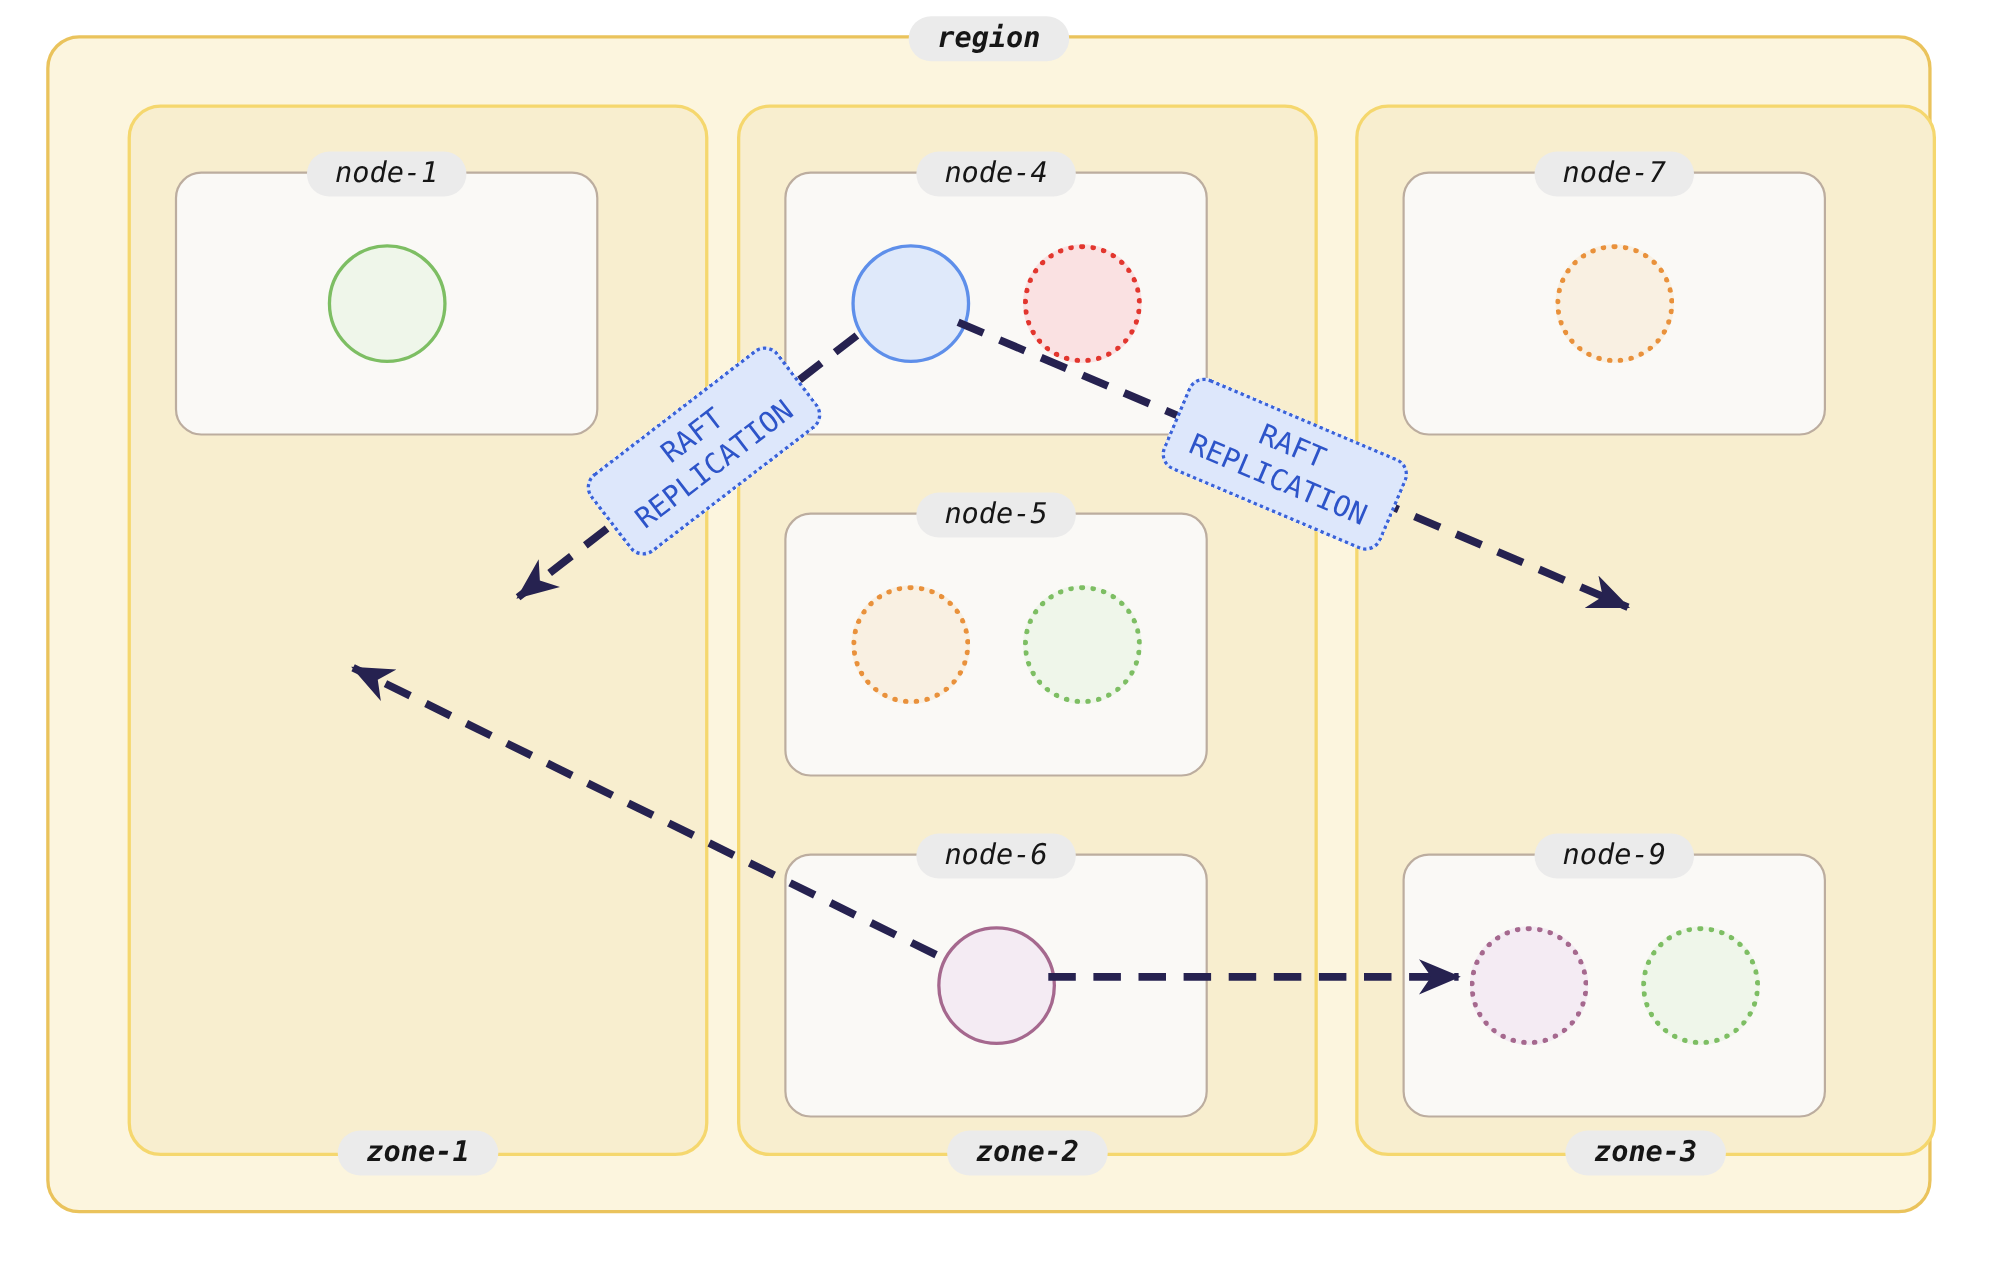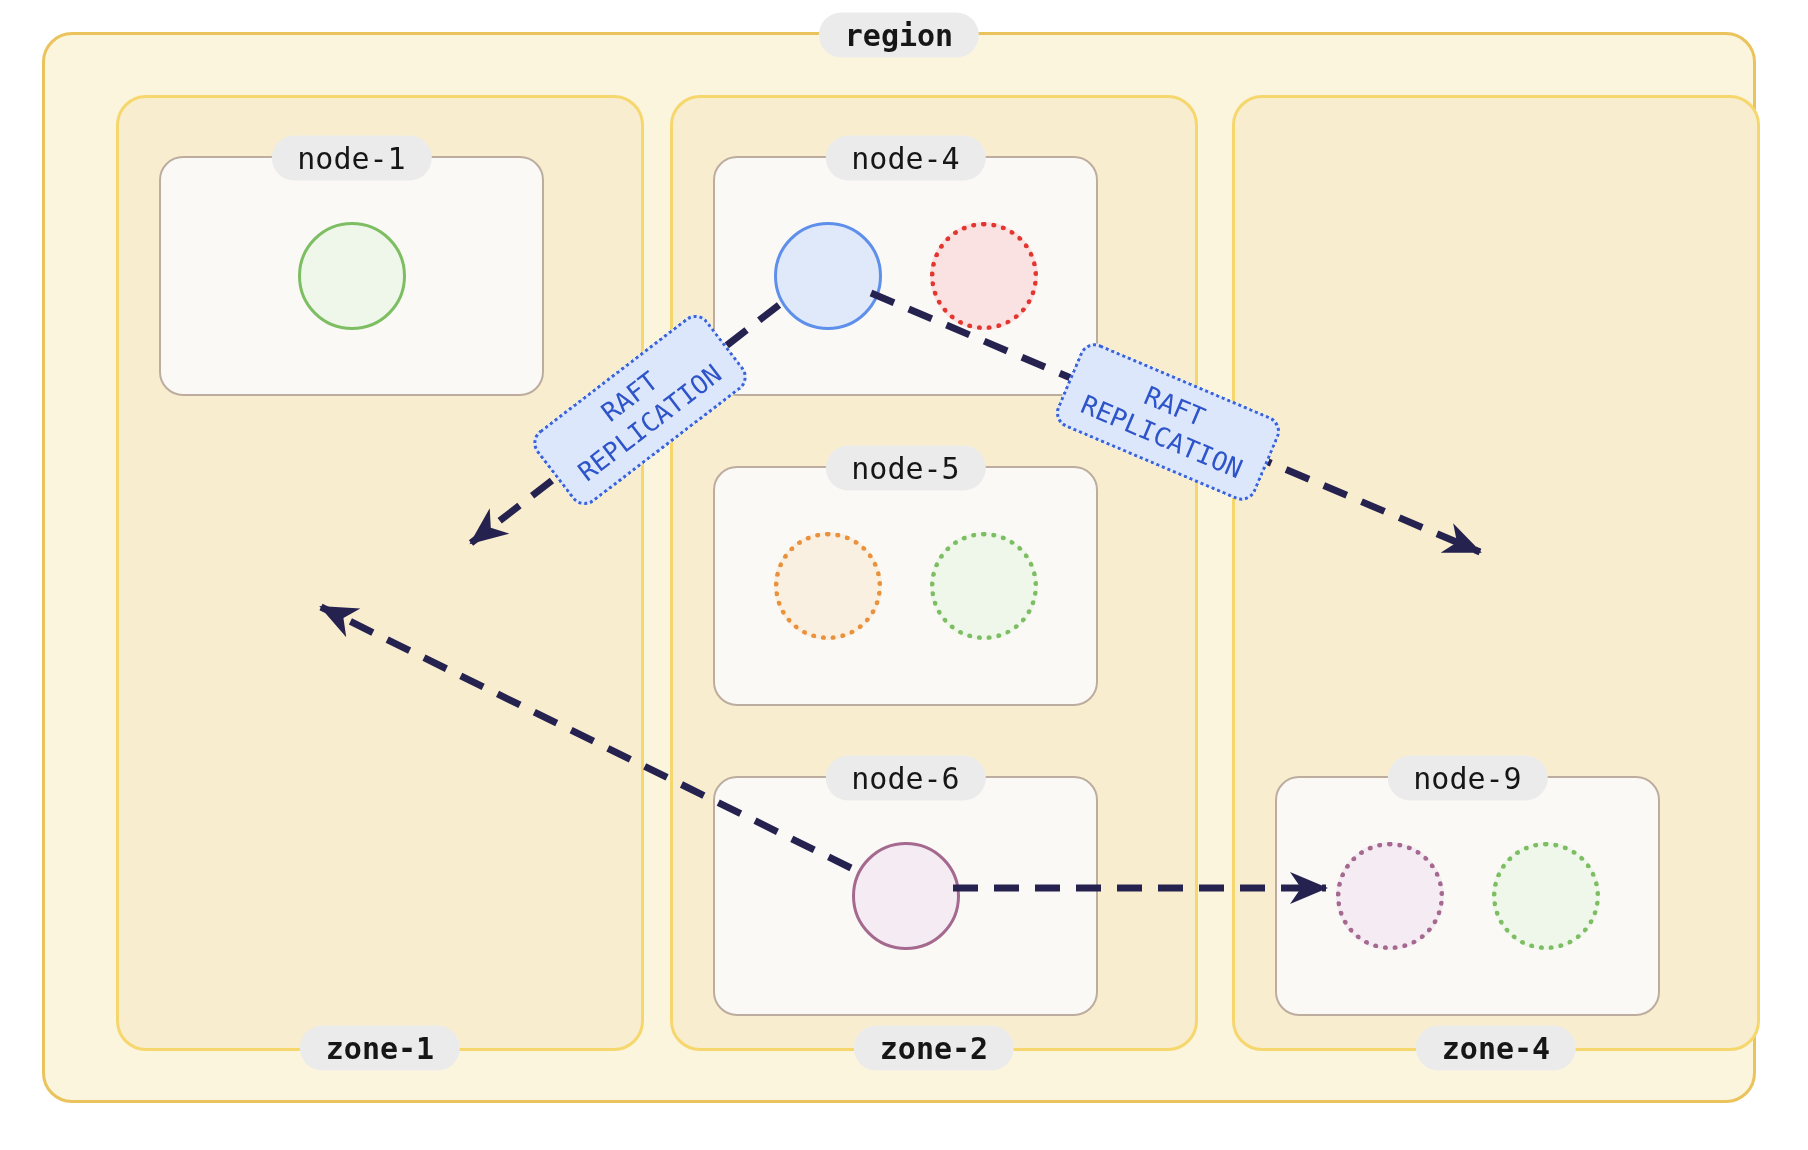--- a/index.html
+++ b/index.html
@@ -23,21 +23,21 @@
     position:absolute;left:40px;width:385px;height:240px;
     background:var(--node_bg);border:2.5px solid var(--node_border);
     border-radius:24px;box-sizing:border-box;
   }
   .node.r1{top:58px}.node.r2{top:368px}.node.r3{top:678px}
   
   .pill{
     position:absolute;left:50%;transform:translate(-50%,-50%);
     background:var(--pill_bg);color:var(--pill_text);
     border-radius:24px;padding:6px 26px;white-space:nowrap;
-    font-size:30px;line-height:1.1;z-index:3;
+    font-size:26px;line-height:1.1;z-index:3;font-style:italic;
   }
   .region-pill{top:0;font-weight:bold;}
   .zone-pill{top:100%;font-weight:bold;}
   .node-pill{top:0;font-weight:normal;}
   
   .replicas{
     display:flex;justify-content:center;align-items:center;gap:48px;
     width:100%;height:100%;
   }
   .replica{
@@ -95,28 +95,34 @@
       <div class="node r3">
         <div class="pill node-pill">node-6</div>
         <div class="replicas">
             <div class="replica solid" style="border-color: rgb(165, 104, 142); background: rgb(244, 235, 243);"></div>
           </div>
       </div>
       <div class="pill zone-pill">zone-2</div>
     </div>
 
     <div class="zone z3">
+      <div class="node r1">
+        <div class="pill node-pill">node-7</div>
+        <div class="replicas">
+            <div class="replica dotted" style="border-color: rgb(233, 145, 59); background: rgb(249, 240, 226);"></div>
+          </div>
+      </div>
       <div class="node r3">
         <div class="pill node-pill">node-9</div>
         <div class="replicas">
             <div class="replica dotted" style="border-color: rgb(165, 104, 142); background: rgb(244, 235, 243);"></div>
             <div class="replica dotted" style="border-color: rgb(125, 190, 99); background: rgb(239, 246, 234);"></div>
           </div>
       </div>
-      <div class="pill zone-pill">zone-4</div>
+      <div class="pill zone-pill">zone-3</div>
     </div>
   </div>
 
   <svg class="arrows" viewBox="0 0 1808 1150" xmlns="http://www.w3.org/2000/svg">
     <defs>
       <marker id="ah" markerUnits="userSpaceOnUse" markerWidth="44" markerHeight="34" refX="36" refY="16" orient="auto">
         <path class="head" d="M0,0 L38,16 L0,32 L11,16 Z"></path>
       </marker>
     </defs>
     <path class="shaft" marker-end="url(#ah)" d="M 779 305 L 471 543"></path>

